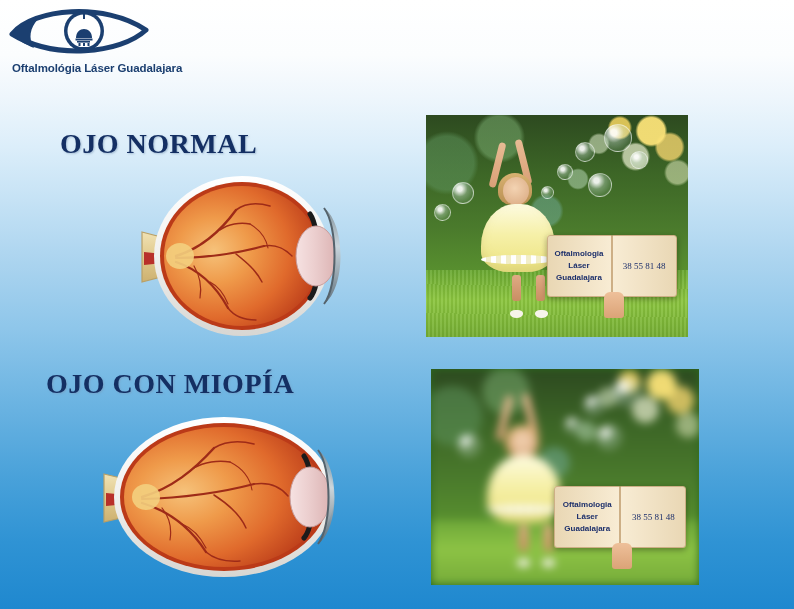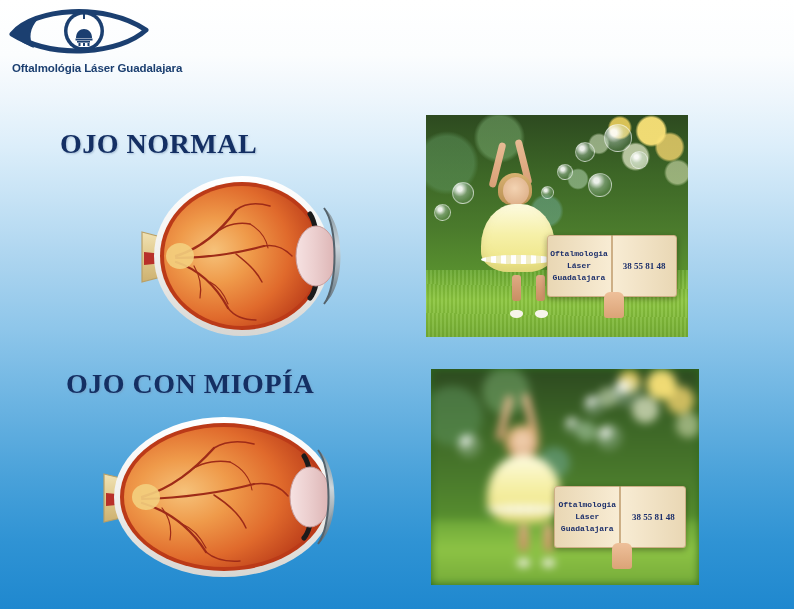--- a/index.html
+++ b/index.html
@@ -75,21 +75,21 @@
     font-family: "Liberation Serif", serif;
     font-size: 28px;
     font-weight: bold;
     color: #142f63;
     letter-spacing: 0.5px;
     text-shadow: 1px 1px 2px rgba(120,150,180,0.55);
     white-space: nowrap;
     text-align: left;
   }
   #heading-normal { left: 60px; top: 128px; width: 380px; }
-  #heading-myopia { left: 66px; top: 368px; width: 390px; }
+  #heading-myopia { left: 46px; top: 368px; width: 390px; }
 
   
   .eye-wrap { position: absolute; }
   #eye-normal { left: 124px; top: 166px; width: 230px; height: 180px; }
   #eye-myopia { left: 88px; top: 406px; width: 262px; height: 182px; }
   .eye-wrap svg { display: block; width: 100%; height: 100%; }
 
   
   .photo {
     position: absolute;
@@ -181,30 +181,30 @@
     border: 1px solid #cdaf86;
     position: relative;
     display: flex;
     flex-direction: column;
     align-items: center;
     justify-content: center;
   }
   .book-page.left  { border-radius: 3px 0 0 3px; background: linear-gradient(to right,#e9d7b4,#f8ecd4); }
   .book-page.right { border-radius: 0 3px 3px 0; background: linear-gradient(to left,#e9d7b4,#f8ecd4); }
   .book-line {
-    font-family: Liberation Mono, monospace;
+    font-family: Liberation Sans, sans-serif;
     font-weight: bold;
     color: #1c2f6b;
     font-size: 8px;
     line-height: 12px;
     white-space: nowrap;
   }
   .book-phone {
     font-family: "Liberation Serif", serif;
-    font-weight: bold;
+    font-weight: normal;
     color: #1c2f6b;
     font-size: 9px;
     white-space: nowrap;
   }
   .book-hand {
     position: absolute;
     background: linear-gradient(to bottom, #eec09a, #dba377);
     border-radius: 6px 6px 3px 3px;
   }
 </style>

